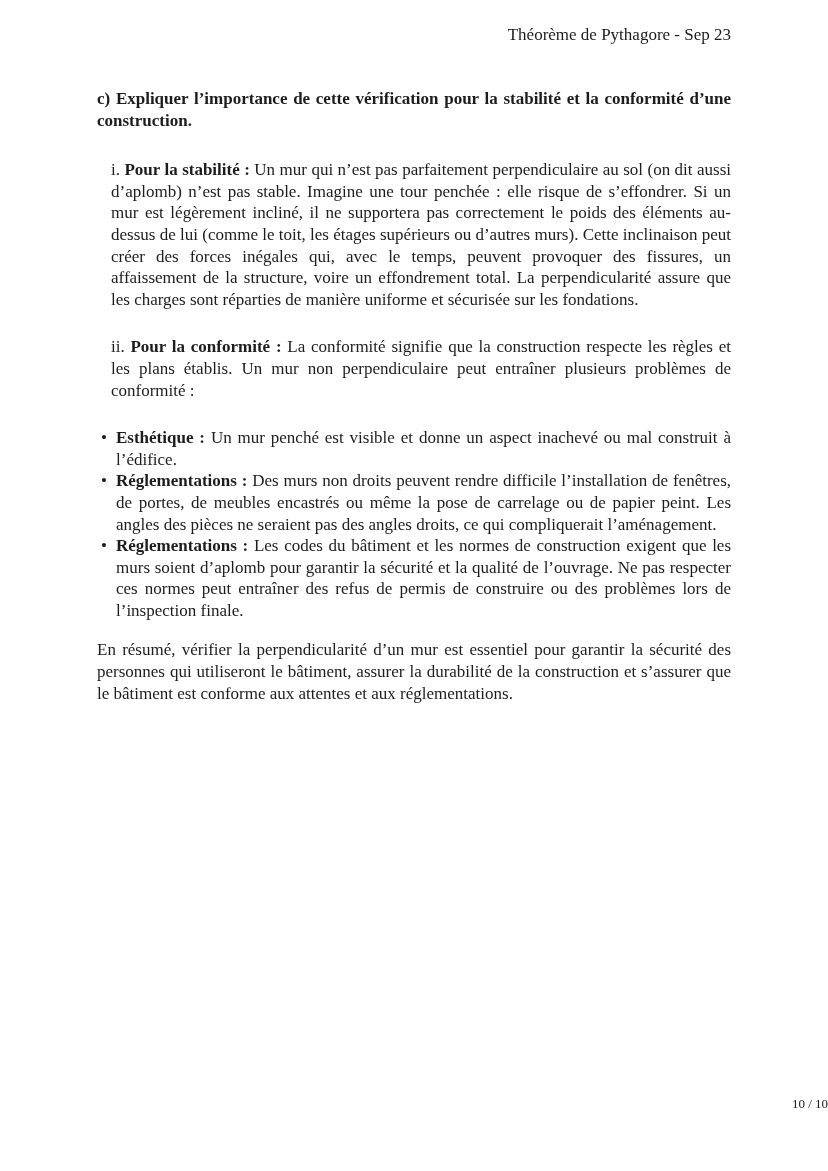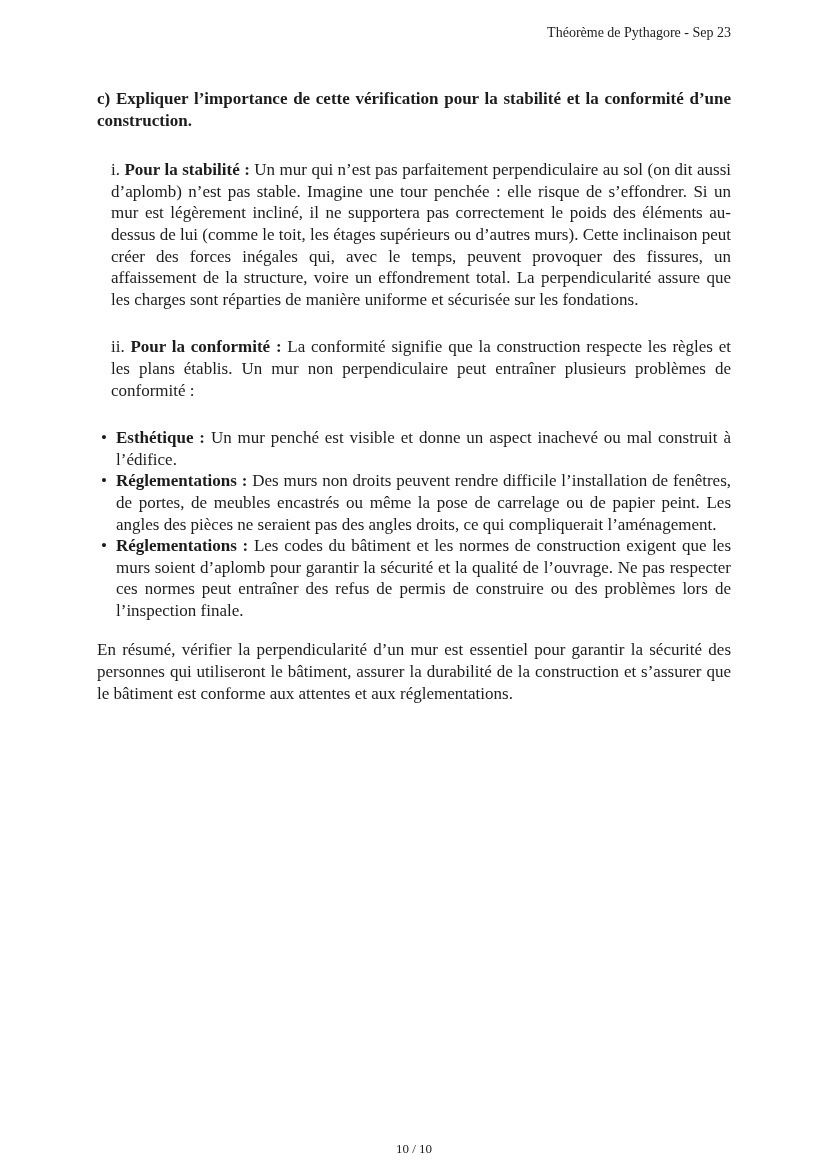--- a/index.html
+++ b/index.html
@@ -18,21 +18,21 @@
   .page {
     position: relative;
     width: 828px;
     height: 1171px;
     background: #ffffff;
   }
   .running-header {
     position: absolute;
     top: 25px;
     right: 97px;
-    font-size: 14px;
+    font-size: 17px;
     color: #1c1c1c;
   }
   .content {
     position: absolute;
     top: 88px;
     left: 97px;
     width: 634px;
     font-size: 17px;
     line-height: 21.6px;
     text-align: justify;
@@ -59,24 +59,23 @@
     top: 0;
   }
   .closing-para {
     margin: 0;
   }
   .footer {
     position: absolute;
     top: 1096px;
     left: 0;
     width: 828px;
-    text-align: center;
+    text-align: right;
     font-size: 13px;
     color: #1c1c1c;
-    margin-top: 45px;
   }
 </style>
 </head>
 <body>
 
 <div class="page">
 
   <div class="running-header">Théorème de Pythagore - Sep 23</div>
 
   <div class="content">

